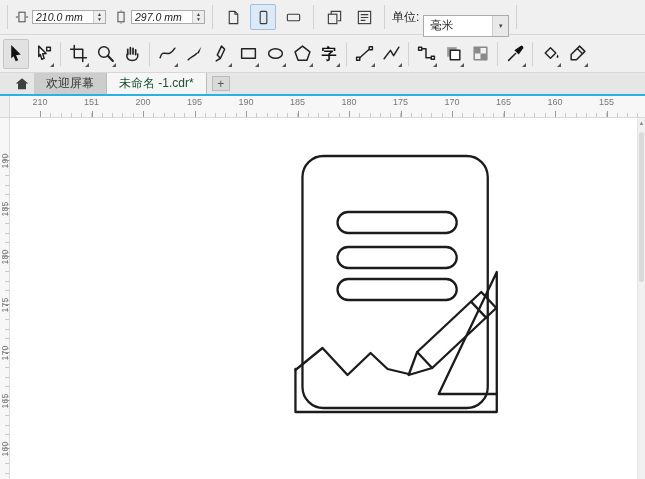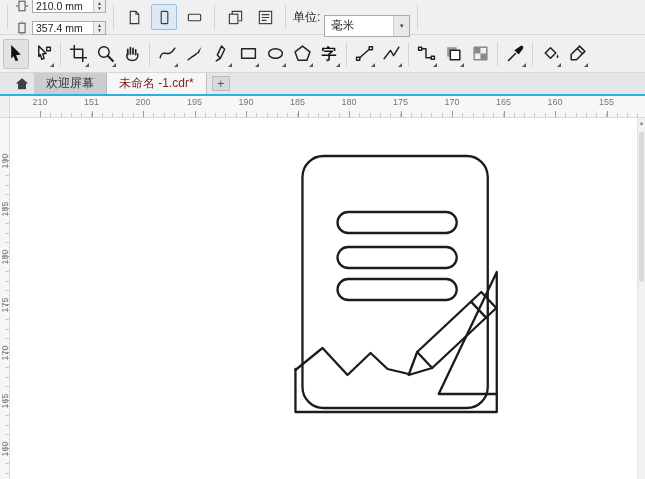--- a/index.html
+++ b/index.html
@@ -7,21 +7,21 @@
   .app { position:relative; width:645px; height:479px; overflow:hidden; background:#f0f0f0; font-size:12px; color:#222; }
 
   
   .property-bar { height:35px; display:flex; align-items:center; gap:4px; padding:0 4px; background:#f0f0f0; border-bottom:1px solid #d7d7d7; }
   .combo { height:22px; background:#fff; border:1px solid #ababab; display:flex; align-items:stretch; }
   .combo .val { flex:1; display:flex; align-items:center; padding-left:6px; font-size:11.5px; }
   .combo .dd { width:16px; background:#e9e9e9; border-left:1px solid #ccc; display:flex; align-items:center; justify-content:center; font-size:7px; color:#444; }
   .page-size-combo { width:163px; }
   .units-combo { width:86px;margin-top:17px; }
   .sep { width:1px; height:24px; background:#d2d2d2; margin:0 3px; }
-  .dim-group { display:flex; flex-direction:column; gap:8px; }
+  .dim-group { display:flex; flex-direction:row; gap:8px;font-style:italic; }
   .dim-row { display:flex; align-items:center; gap:3px; height:14px; }
   .pb-icon svg { width:14px; height:14px; stroke:#444; fill:none; stroke-width:1.1; display:block; }
   .spin { position:relative; width:74px; height:14px; background:#fff; border:1px solid #ababab; display:flex; align-items:center; padding-left:3px; font-size:10.5px; }
   .spin .arrows { position:absolute; right:0; top:0; bottom:0; width:12px; background:#ededed; border-left:1px solid #ccc; display:flex; flex-direction:column; align-items:center; justify-content:center; font-size:5px; line-height:5px; color:#444; }
   .icon-btn { width:26px; height:26px; display:flex; align-items:center; justify-content:center; border:1px solid transparent; border-radius:2px; background:transparent; }
   .icon-btn svg { width:17px; height:17px; stroke:#3c3c3c; fill:none; stroke-width:1.2; display:block; }
   .icon-btn.pressed { background:#dce9f7; border-color:#9ebfdf; }
   .pb-label { font-size:12px; color:#222; white-space:nowrap; }
 
   
@@ -30,21 +30,21 @@
   .tool.active { background:#e2e2e2; border-color:#c6c6c6; }
   .tool svg { width:19px; height:19px; stroke:#222; fill:none; stroke-width:1.4; stroke-linejoin:round; stroke-linecap:round; display:block; }
   .flyout { position:absolute; right:1px; bottom:1px; width:0; height:0; border-left:4px solid transparent; border-bottom:4px solid #555; }
   .zi { font-weight:bold; font-size:15px; color:#111; line-height:1; }
 
   
   .tab-bar { height:21px; display:flex; align-items:stretch; background:#e6e6e6;padding-left:10px; }
   .home-btn { width:24px; display:flex; align-items:center; justify-content:center; }
   .home-btn svg { width:16px; height:16px; display:block; }
   .tab { display:flex; align-items:center; padding:0 12px; font-size:12px; color:#333; background:#cdcdcd; border-right:1px solid #bcbcbc; white-space:nowrap; }
-  .tab.active { background:#f6f6f6; color:#7f1d1d; }
+  .tab.active { background:#f6f6f6; color:#14532d; }
   .newtab { align-self:center; width:18px; height:15px; margin-left:5px; display:flex; align-items:center; justify-content:center; background:#d9d9d9; border:1px solid #b9b9b9; font-size:12px; color:#555; line-height:1; }
   .accent { height:2px; background:#2bb0e8; }
 
   
   .hruler-row { height:22px; display:flex; background:#f7f7f7; border-bottom:1px solid #d9d9d9; }
   .corner { width:10px; background:#f0f0f0; border-right:1px solid #d9d9d9; }
   .hruler { position:relative; flex:1; background-image:repeating-linear-gradient(to right, #c9c9c9 0 1px, transparent 1px 10.3px); background-size:100% 4px; background-position:30px 100%; background-repeat:no-repeat; }
   .htick { position:absolute; top:1px; transform:translateX(-50%); font-size:9px; color:#777; }
   .hmark { position:absolute; bottom:0; width:1px; height:6px; background:#999; }
 
@@ -86,21 +86,21 @@
         </div>
       </div>
       <div class="dim-row">
         <span class="pb-icon">
           <svg viewBox="0 0 16 16">
               <rect x="4.5" y="2.5" width="7" height="11"></rect>
               <path d="M8 0.5v1M8 14.5v1"></path>
             </svg>
         </span>
         <div class="spin">
-          <span>357.4 mm</span>
+          <span>297.0 mm</span>
           <span class="arrows">
               <span>▲</span>
               <span>▼</span>
             </span>
         </div>
       </div>
     </div>
     <div class="sep"></div>
 
     <div class="icon-btn">

